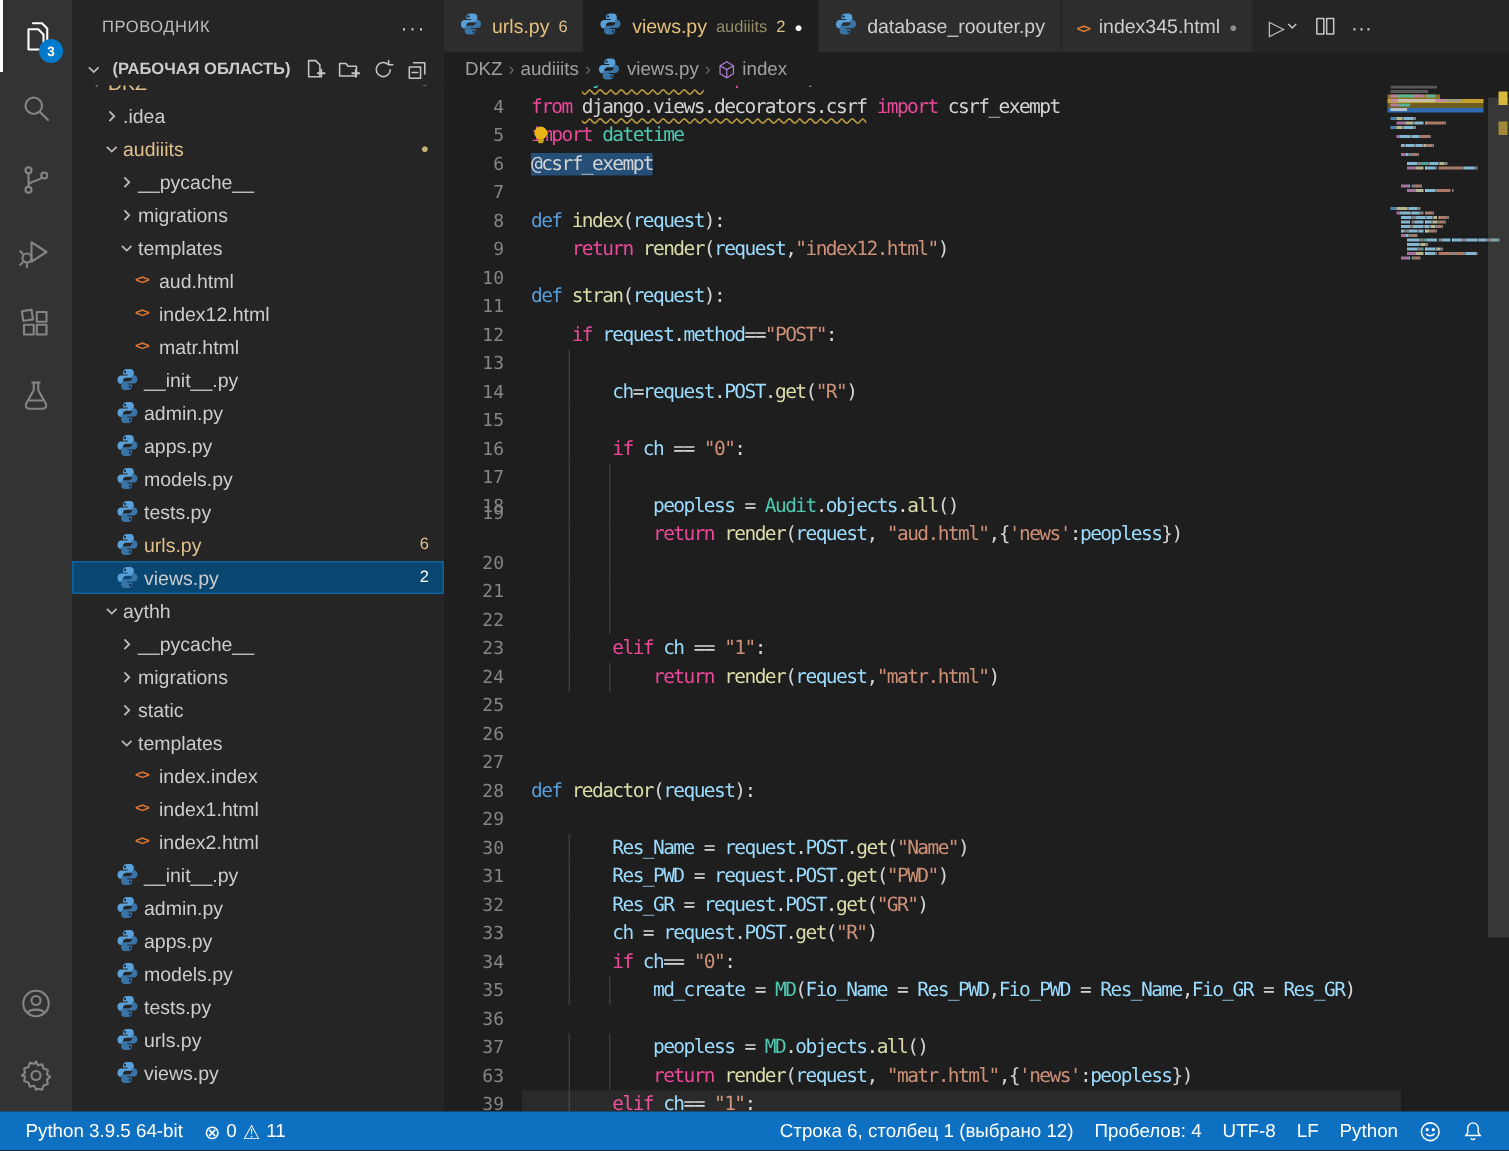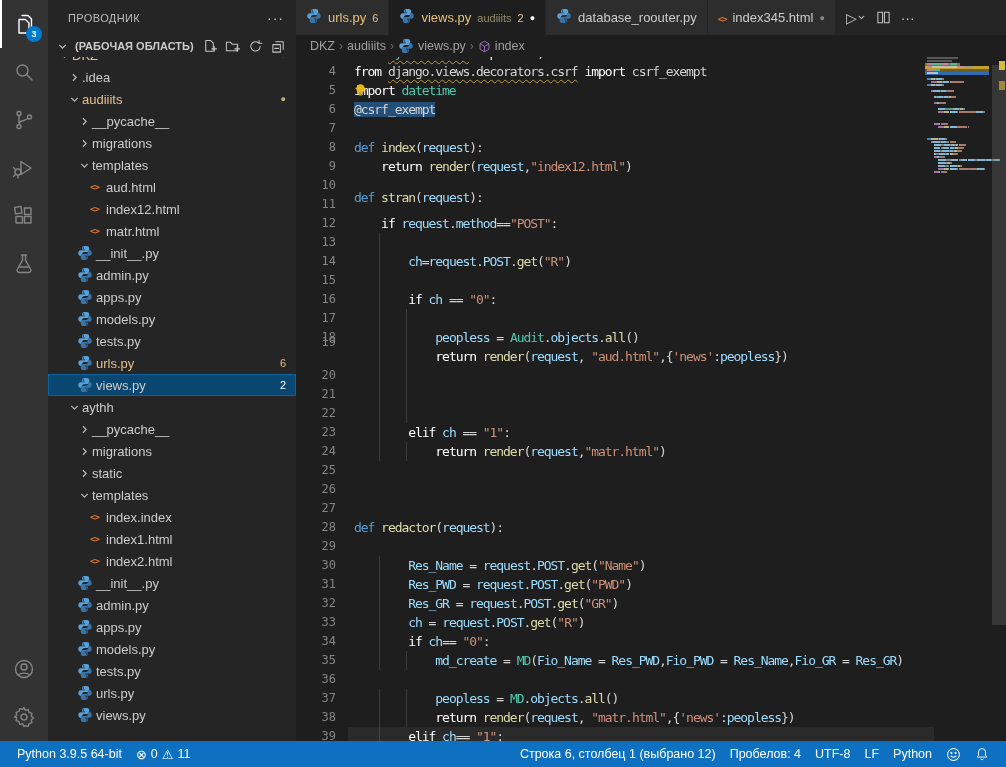--- a/index.html
+++ b/index.html
@@ -66,21 +66,21 @@
 
   
   .editor { position:absolute; top:57px; left:0; width:710px; height:684px; overflow:hidden; background:#1e1e1e; }
   .gutter { position:absolute; left:0; top:0; width:58px; height:100%; }
   .ln { position:absolute; right:18px; height:19px; line-height:19px; font-family:"DejaVu Sans Mono",monospace;
         font-size:12px; color:#858585; }
   .code { position:absolute; left:58px; top:0; width:570px; height:100%; overflow:hidden; }
   .code-line { position:absolute; left:0; height:19px; line-height:19px; white-space:pre;
                font-family:"DejaVu Sans Mono",monospace; font-size:13px; letter-spacing:-1.05px; color:#d4d4d4; }
   .row-hl { position:absolute; left:52px; width:586px; height:19px; background:rgba(255,255,255,0.055); }
-  .tk-k { color:#ffffff; } .tk-kb { color:#569cd6; } .tk-fn { color:#dcdcaa; }
+  .tk-k { color:#ec4899; } .tk-kb { color:#569cd6; } .tk-fn { color:#dcdcaa; }
   .tk-cls { color:#4ec9b0; } .tk-v { color:#9cdcfe; } .tk-s { color:#ce9178; } .tk-p { color:#d4d4d4; }
   .tk-sqp { color:#d4d4d4; text-decoration:underline wavy #b89a3e 1px; text-underline-offset:3px; }
   .tk-sqc { color:#4ec9b0; text-decoration:underline wavy #b89a3e 1px; text-underline-offset:3px; }
   .tk-selp { color:#d4d4d4; background:#264f78; }
   .guide { position:absolute; top:0; width:1px; height:19px; background:#3b3b3b; }
   .bulb { position:absolute; z-index:2; }
 
   
   .minimap { position:absolute; left:629px; top:0; width:64px; height:100%; cursor:pointer; }
   .mm-row { position:absolute; height:3px; }
@@ -630,21 +630,21 @@
           <div class="ln" style="top: 461px;">28</div>
           <div class="ln" style="top: 480px;">29</div>
           <div class="ln" style="top: 499px;">30</div>
           <div class="ln" style="top: 518px;">31</div>
           <div class="ln" style="top: 537px;">32</div>
           <div class="ln" style="top: 556px;">33</div>
           <div class="ln" style="top: 575px;">34</div>
           <div class="ln" style="top: 594px;">35</div>
           <div class="ln" style="top: 613px;">36</div>
           <div class="ln" style="top: 632px;">37</div>
-          <div class="ln" style="top: 651px;">38</div>
+          <div class="ln" style="top: 651px;">63</div>
           <div class="ln" style="top: 670px;">39</div>
         </div>
       <div class="code" id="code">
           <div class="code-line" style="top: -14px;"><span class="tk-k">from </span><span class="tk-sqc">aythh.models</span><span class="tk-k"> import </span><span class="tk-cls">MD</span><span class="tk-p">,</span><span class="tk-cls">Audit</span></div>
           <div class="code-line" style="top: 5px;"><span class="tk-k">from </span><span class="tk-sqp">django.views.decorators.csrf</span><span class="tk-k"> import </span><span class="tk-p">csrf_exempt</span></div>
           <div class="code-line" style="top: 24px;"><span class="tk-k">import </span><span class="tk-cls">datetime</span></div>
           <div class="code-line" style="top: 43px;"><span class="tk-selp">@csrf_exempt</span></div>
           <div class="code-line" style="top: 62px;"></div>
           <div class="code-line" style="top: 81px;"><span class="tk-kb">def </span><span class="tk-fn">index</span><span class="tk-p">(</span><span class="tk-v">request</span><span class="tk-p">):</span></div>
           <div class="code-line" style="top: 100px;"><span class="tk-w">    </span><span class="tk-k">return </span><span class="tk-fn">render</span><span class="tk-p">(</span><span class="tk-v">request</span><span class="tk-p">,</span><span class="tk-s">"index12.html"</span><span class="tk-p">)</span></div>

